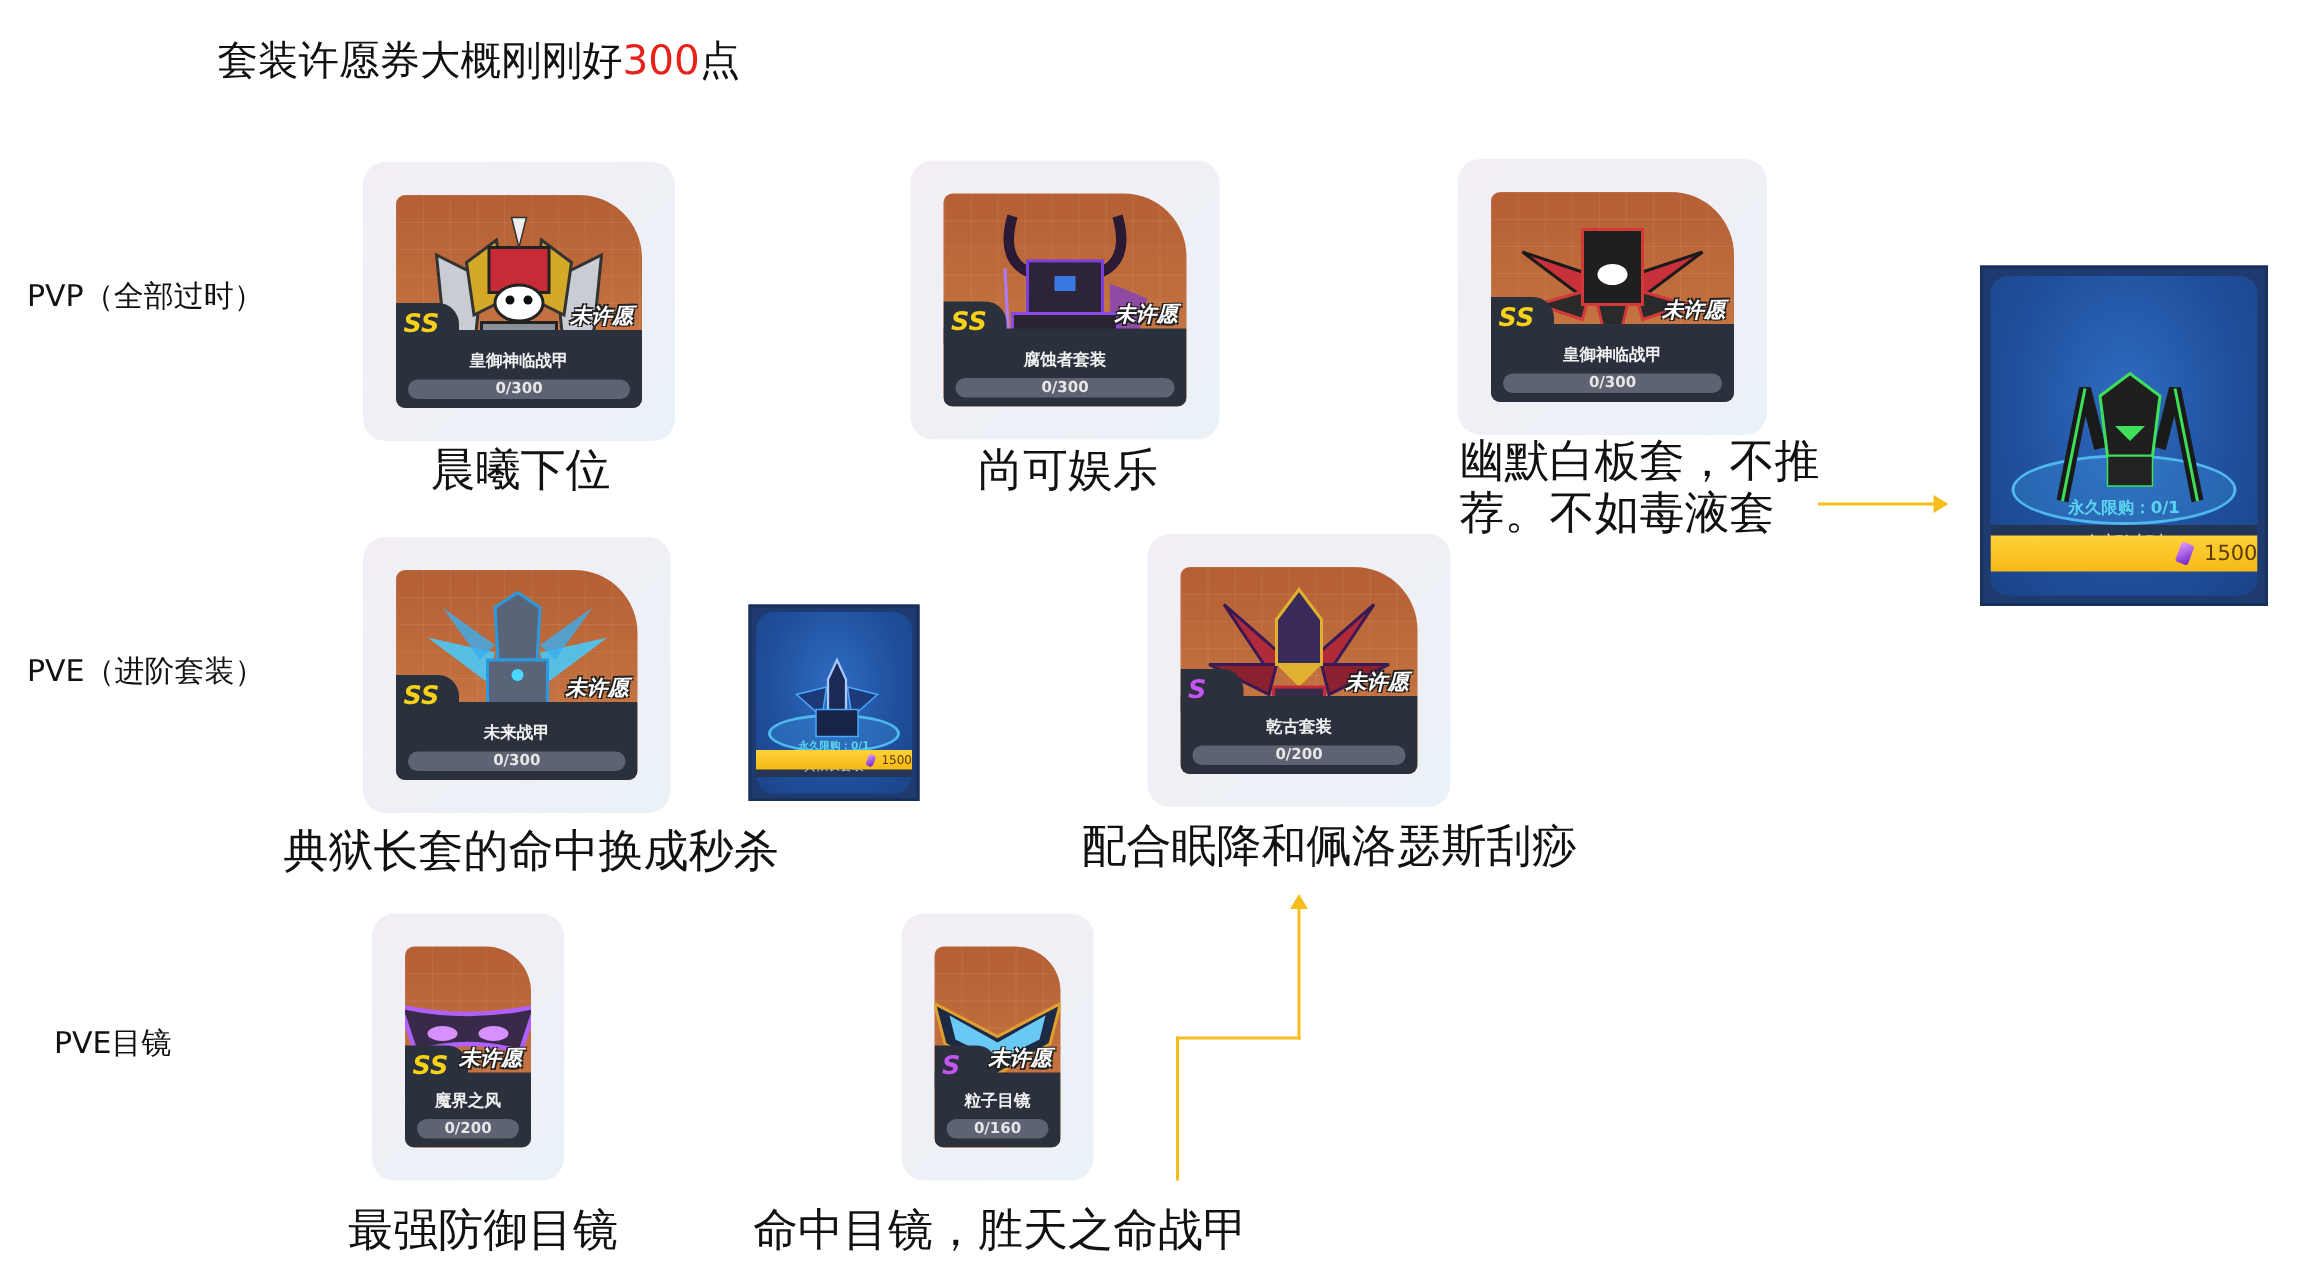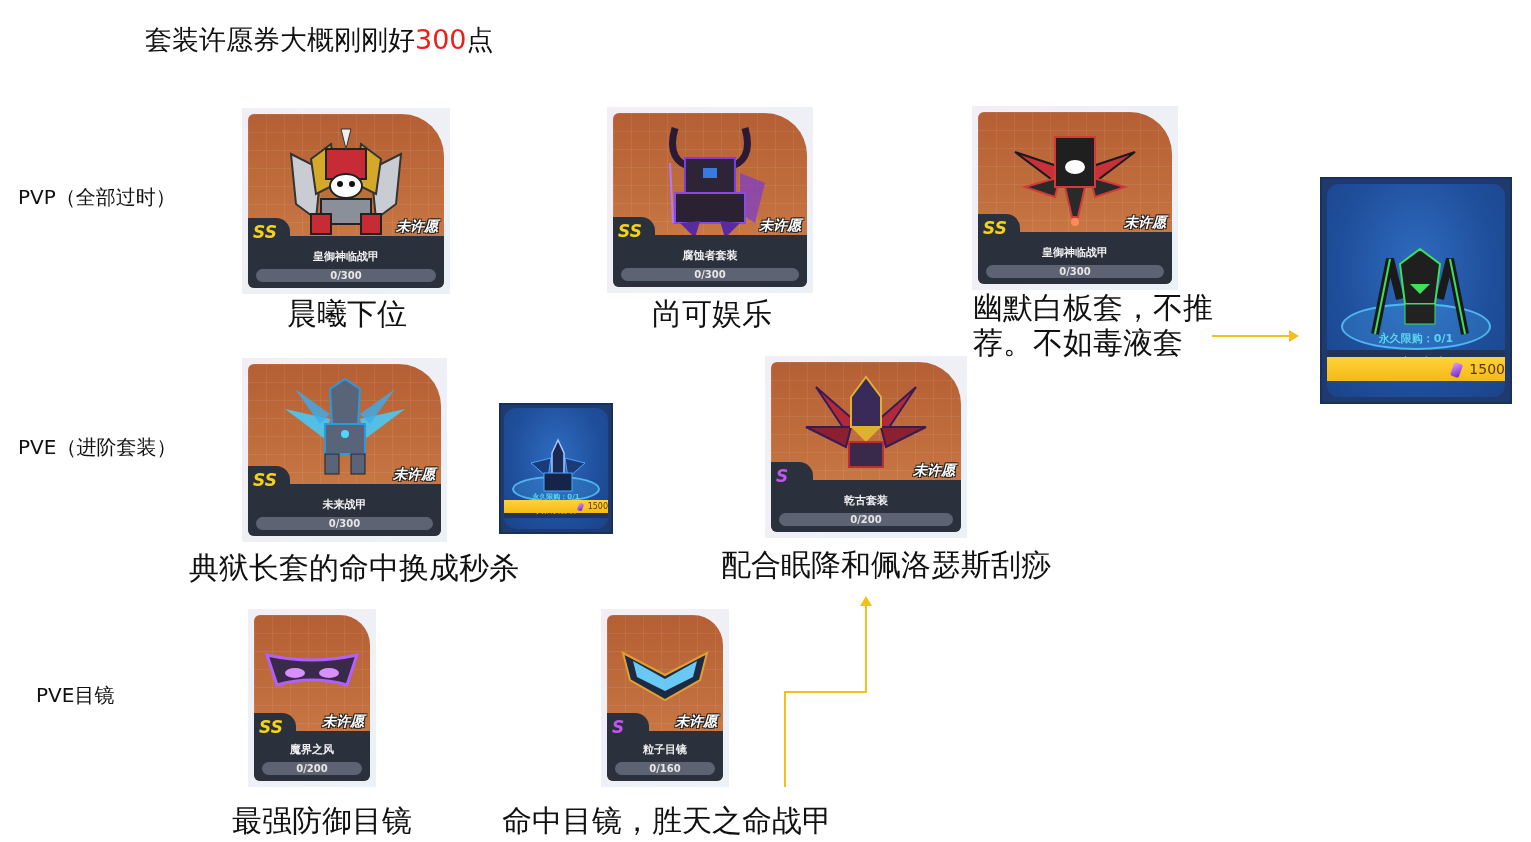--- a/index.html
+++ b/index.html
@@ -7,21 +7,21 @@
   body { position: relative; font-family: "DejaVu Sans", "Liberation Sans", sans-serif; color: #111; }
 
   .title { position: absolute; left: 145px; top: 22px; font-size: 27px; letter-spacing: 0px; white-space: nowrap; }
   .title .hl { color: #e8221a; }
 
   .row-label { position: absolute; font-size: 20px; white-space: nowrap; }
 
   .caption { position: absolute; font-size: 30px; white-space: nowrap; line-height: 35px; }
 
   
-  .card-frame { position: absolute; background: linear-gradient(135deg,#f3eef5,#eaf2f7); padding: 6px; }
+  .card-frame { position: absolute; background: linear-gradient(135deg,#f3eef5,#eaf2f7); padding: 22px; border-radius: 15px; }
   .card {
     position: relative; width: 100%; height: 100%;
     background: linear-gradient(180deg,#b55f34 0%, #c2703f 55%, #c97a45 75%);
     border-radius: 6px 42px 6px 6px;
     overflow: hidden;
   }
   .card .grid {
     position: absolute; inset: 0;
     background-image:
       linear-gradient(rgba(255,255,255,0.07) 1px, transparent 1px),

